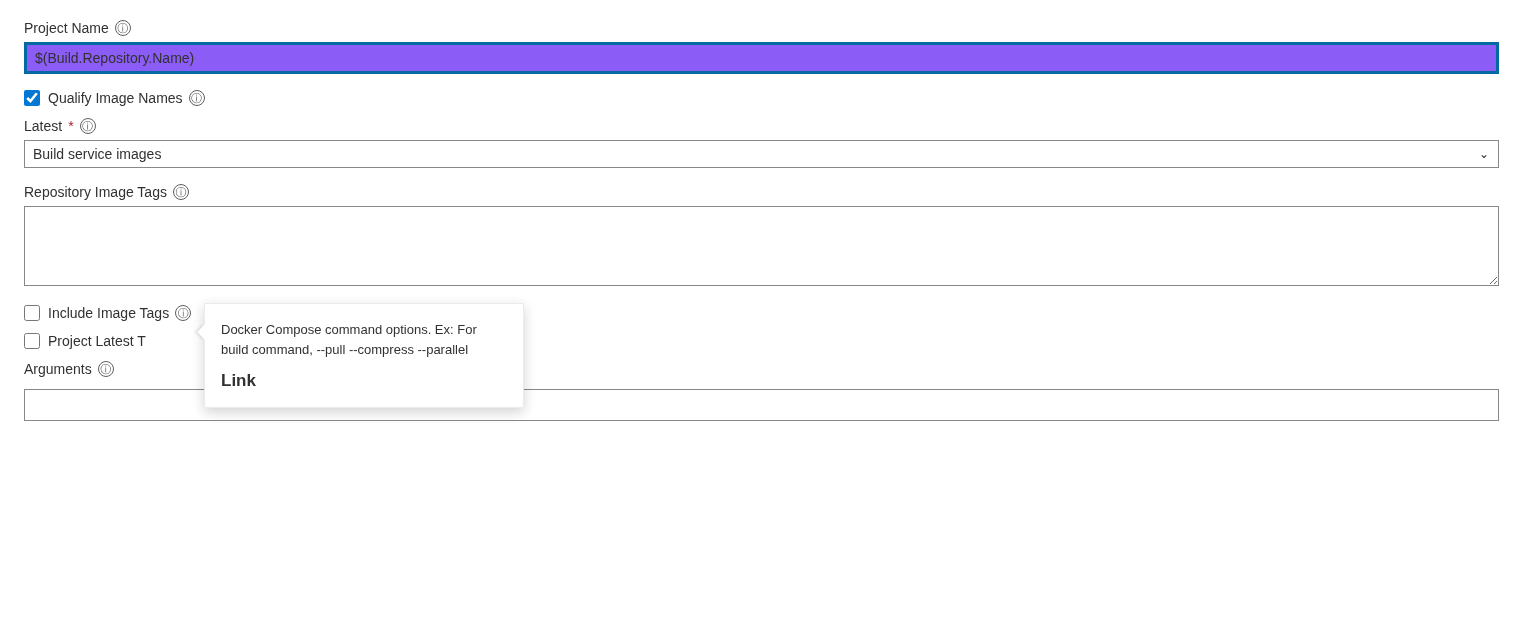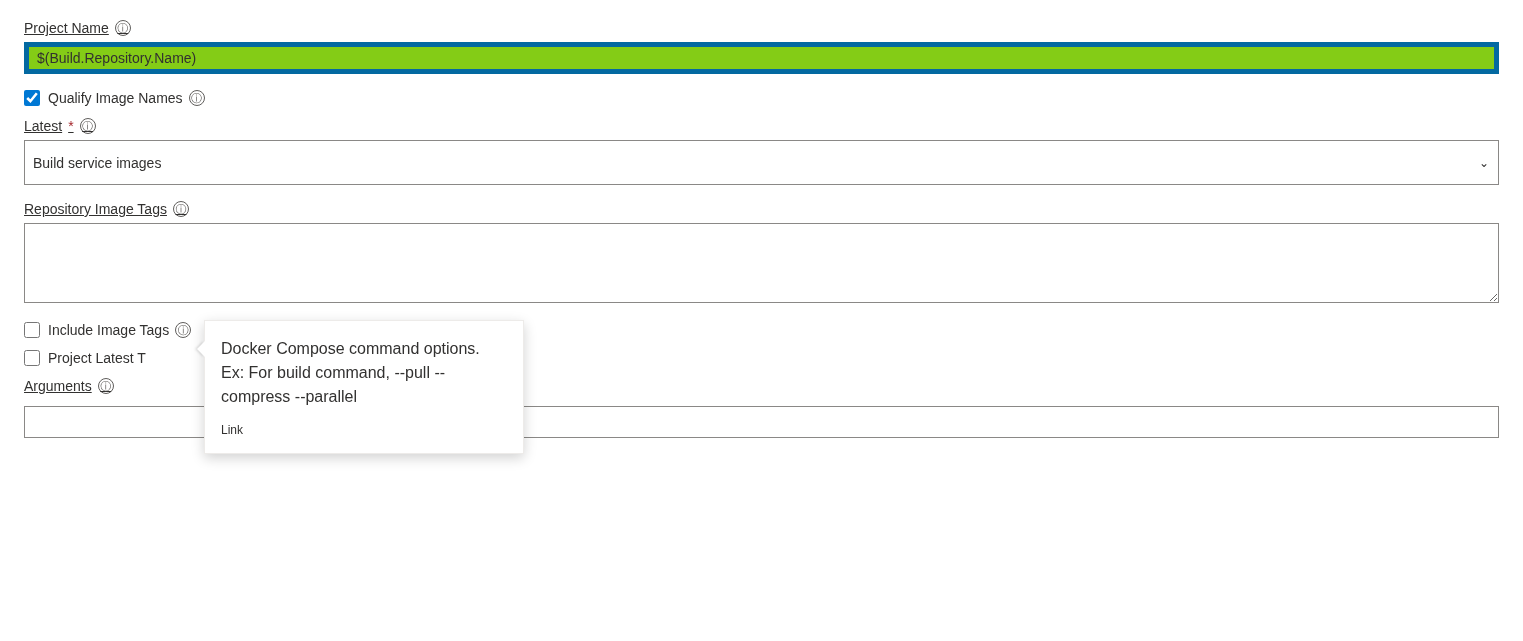--- a/index.html
+++ b/index.html
@@ -20,21 +20,20 @@
       margin-bottom: 16px;
     }
 
     .field-label {
       display: flex;
       align-items: center;
       gap: 6px;
       margin-bottom: 6px;
       font-size: 14px;
       color: #323130;
-      text-decoration: underline;
     }
 
     .field-label .required {
       color: #a4262c;
     }
 
     .info-icon {
       display: inline-flex;
       align-items: center;
       justify-content: center;
@@ -44,26 +43,26 @@
       border: 1px solid #605e5c;
       color: #605e5c;
       font-size: 11px;
       cursor: pointer;
       flex-shrink: 0;
     }
 
     .text-input {
       width: 100%;
       height: 32px;
-      border: 5px solid #0369a1;
+      border: 3px solid #0369a1;
       padding: 0 8px;
       font-size: 14px;
       color: #323130;
       outline: none;
-      background: #84cc16;
+      background: #8b5cf6;
     }
 
     .textarea-input {
       width: 100%;
       height: 80px;
       border: 1px solid #8a8886;
       padding: 8px;
       font-size: 14px;
       color: #323130;
       outline: none;
@@ -94,21 +93,21 @@
       justify-content: flex-end;
     }
 
     .select-wrapper {
       position: relative;
       width: 100%;
     }
 
     .select-input {
       width: 100%;
-      height: 45px;
+      height: 28px;
       border: 1px solid #8a8886;
       padding: 0 32px 0 8px;
       font-size: 14px;
       color: #323130;
       background: #ffffff;
       appearance: none;
       -webkit-appearance: none;
       cursor: pointer;
       outline: none;
     }
@@ -141,29 +140,29 @@
       top: 20px;
       width: 0;
       height: 0;
       border-top: 8px solid transparent;
       border-bottom: 8px solid transparent;
       border-right: 8px solid #ffffff;
       filter: drop-shadow(-2px 0px 1px rgba(0,0,0,0.12));
     }
 
     .tooltip-text {
-      font-size: 16px;
+      font-size: 13px;
       color: #323130;
       line-height: 1.5;
       margin-bottom: 12px;
     }
 
     .tooltip-link {
-      font-size: 12px;
-      font-weight: 400;
+      font-size: 17px;
+      font-weight: 700;
       color: #323130;
       text-decoration: none;
       cursor: pointer;
       display: inline-block;
     }
 
     .arguments-row {
       display: flex;
       align-items: center;
       gap: 6px;

